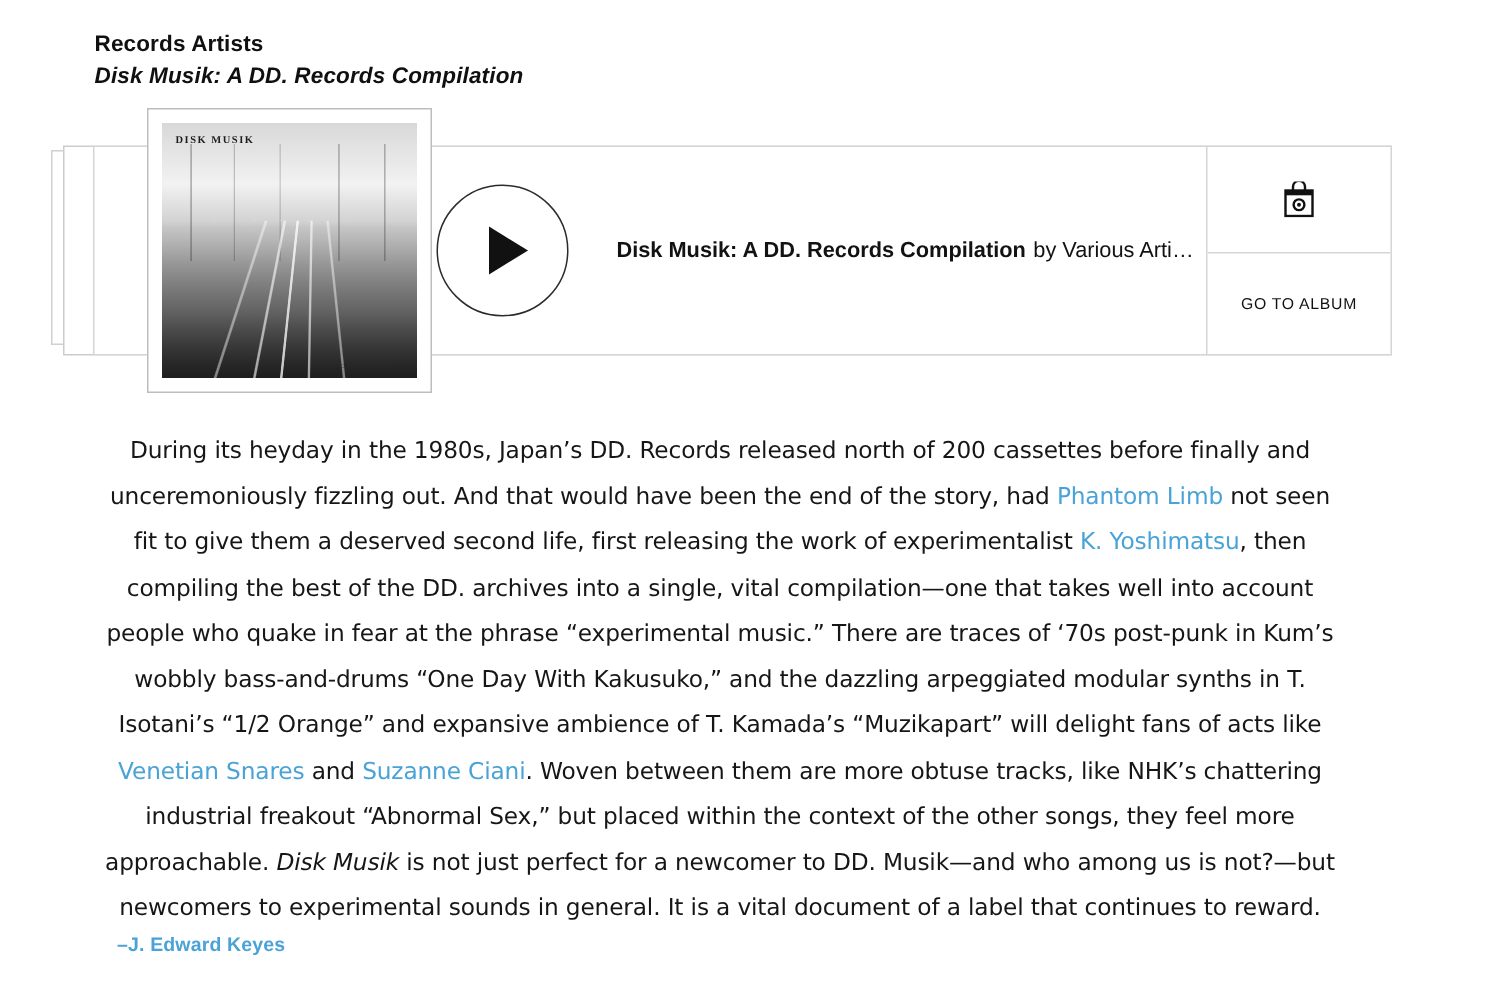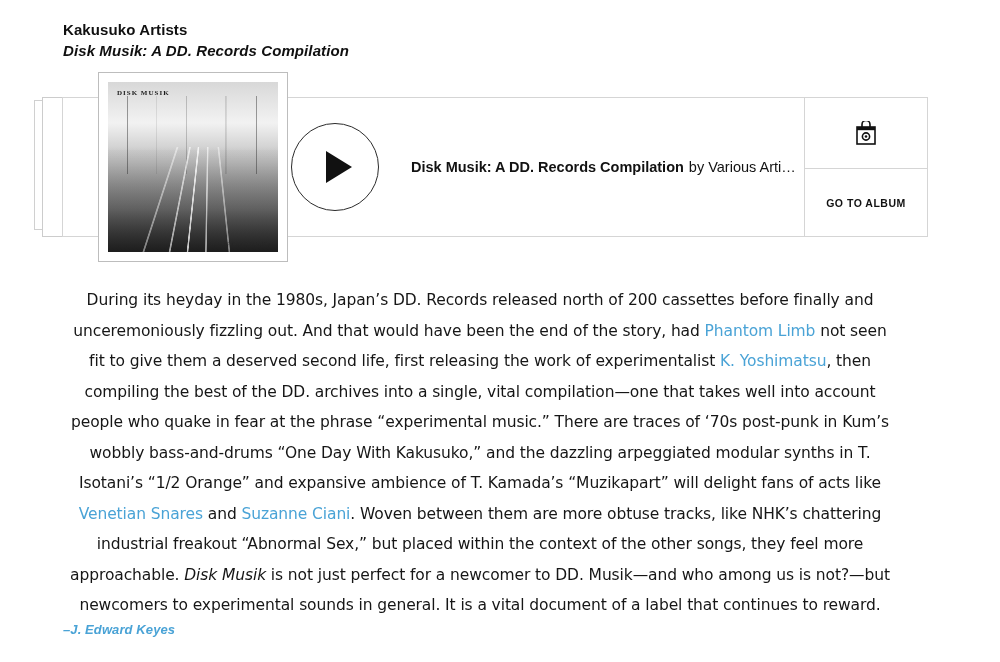--- a/index.html
+++ b/index.html
@@ -213,21 +213,21 @@
     align-items: center;
     justify-content: center;
     cursor: pointer;
   }
   .goto-cell {
     flex: 1 1 auto;
     display: flex;
     align-items: center;
     justify-content: center;
     font-size: 10.5px;
-    font-weight: bold;
+    font-weight: normal;
     letter-spacing: 0.5px;
     color: #111111;
     cursor: pointer;
   }
 
   
   .review {
     position: absolute;
     left: 64px;
     top: 285px;
@@ -241,35 +241,34 @@
   }
   .review a, .link {
     color: #4aa3d6;
     text-decoration: none;
     cursor: pointer;
   }
   .review em { font-style: italic; }
 
   .byline {
     position: absolute;
-    left: 63px;
+    left: 78px;
     top: 622px;
     font-size: 13px;
     font-weight: bold;
     color: #4aa3d6;
     letter-spacing: 0.1px;
     cursor: pointer;
-    font-style: italic;
   }
 </style>
 </head>
 <body>
 
 <div class="header">
-  <div class="artist-name">Kakusuko Artists</div>
+  <div class="artist-name">Records Artists</div>
   <div class="album-title">Disk Musik: A DD. Records Compilation</div>
 </div>
 
 <div class="player-wrap">
   <div class="player-stack-2"></div>
   <div class="player-stack-1"></div>
 
   <div class="player-main">
     <div class="play-area">
       <div class="play-button">

